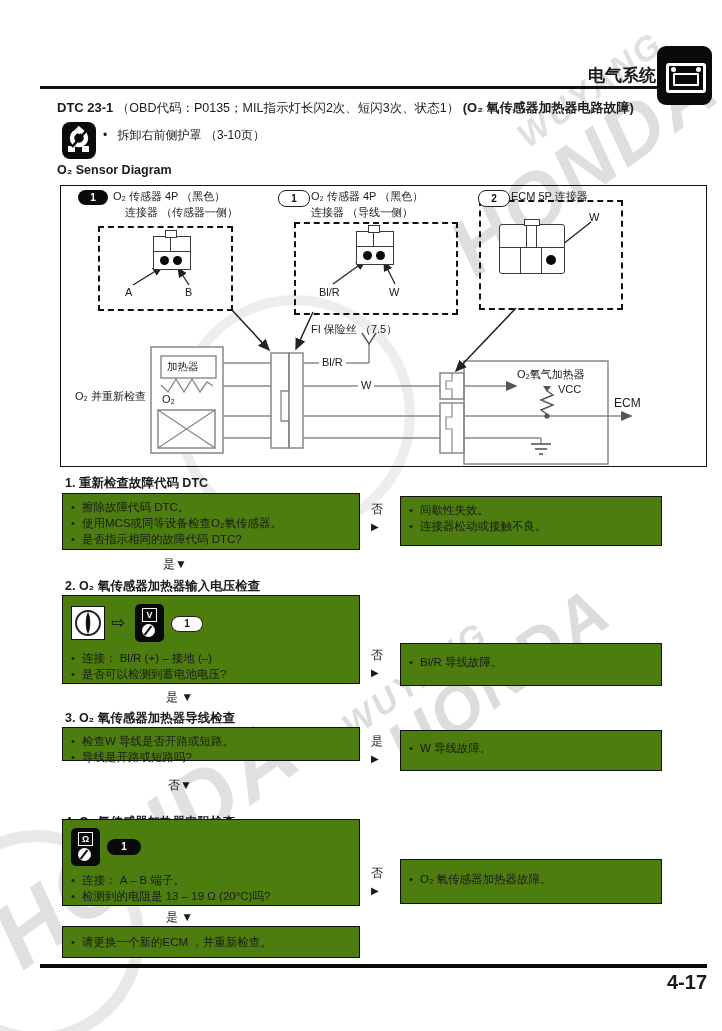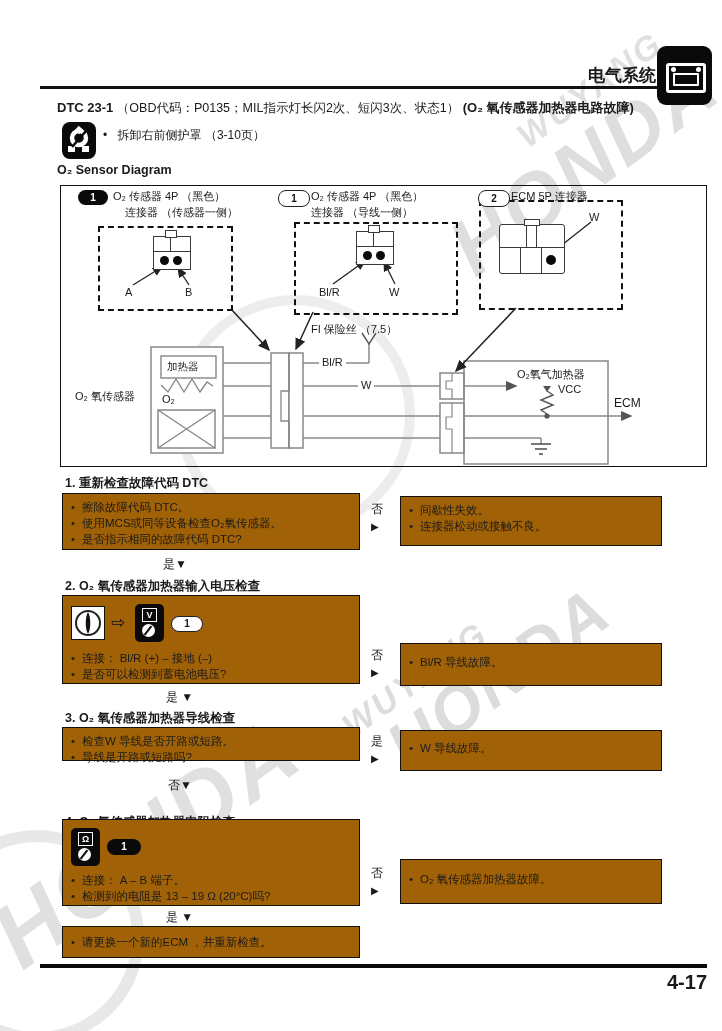--- a/index.html
+++ b/index.html
@@ -59,21 +59,21 @@
   .conn5p .toprow i{position:absolute;top:0;height:100%;border-left:1.5px solid #3a3a3a;}
   .conn5p .toprow i.a{left:26px;} .conn5p .toprow i.b{left:36px;}
   .conn5p .botrow i{position:absolute;top:23px;height:25px;border-left:1.5px solid #3a3a3a;}
   .conn5p .botrow i.a{left:20px;} .conn5p .botrow i.b{left:41px;}
   .conn5p .dot{position:absolute;right:8px;bottom:8px;width:10px;height:10px;border-radius:50%;background:#0a0a0a;}
 
   .dsvg{position:absolute;left:0;top:0;z-index:1;}
 
   
   .step-title{position:absolute;font-size:12.5px;font-weight:bold;white-space:nowrap;z-index:2;}
-  .flow-box{position:absolute;border:1.6px solid #111;background:#a16207;z-index:2;box-sizing:border-box;}
+  .flow-box{position:absolute;border:1.6px solid #111;background:#4d7c0f;z-index:2;box-sizing:border-box;}
   .flow-box ul{margin:0;padding:5px 6px 4px 6px;}
   .flow-box li{list-style:none;font-size:11.5px;line-height:16px;position:relative;padding-left:13px;white-space:nowrap;}
   .flow-box li::before{content:"•";position:absolute;left:2px;}
   .branch{position:absolute;font-size:12px;z-index:2;}
   .branch .arr{display:block;font-size:10px;margin-top:3px;}
   .next-label{position:absolute;font-size:12px;z-index:2;}
 
   .icon-row{position:absolute;left:8px;top:8px;height:42px;z-index:3;}
   .ign-icon{position:absolute;left:0;top:2px;width:32px;height:32px;border:1.8px solid #111;background:#fff;}
   .flow-arrow-glyph{position:absolute;left:40px;top:8px;font-size:17px;color:#111;}
@@ -232,21 +232,21 @@
         <span class="botrow"><i class="a"></i><i class="b"></i></span>
         <span class="dot"></span>
       </div>
       <div class="pin-label" style="left:528px;top:25px;">W</div>
 
       <div class="plain-label" style="left:250px;top:136px;">FI 保险丝 （7.5）</div>
       <div class="wire-label" style="left:258px;top:170px;">Bl/R</div>
       <div class="wire-label" style="left:297px;top:193px;">W</div>
       <div class="plain-label" style="left:106px;top:174px;font-size:10.5px;">加热器</div>
       <div class="plain-label" style="left:101px;top:207px;">O₂</div>
-      <div class="plain-label" style="left:14px;top:203px;">O₂ 氧传感器</div>
+      <div class="plain-label" style="left:14px;top:203px;">O₂ 并重新检查</div>
       <div class="plain-label" style="left:408px;top:181px;margin-left:48px;">O₂氧气加热器</div>
       <div class="plain-label" style="left:497px;top:197px;">VCC</div>
       <div class="plain-label" style="left:553px;top:210px;font-size:12px;">ECM</div>
     </div>
   </div>
 
   <div class="step-title" style="left:65px;top:475px;">1. 重新检查故障代码 DTC</div>
   <div class="flow-box" style="left:62px;top:493px;width:298px;height:57px;">
     <ul>
       <li>擦除故障代码 DTC。</li>

